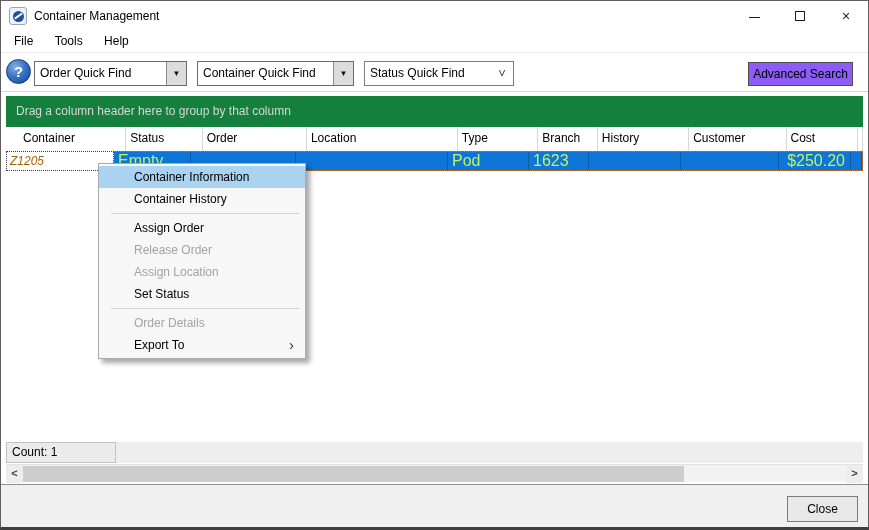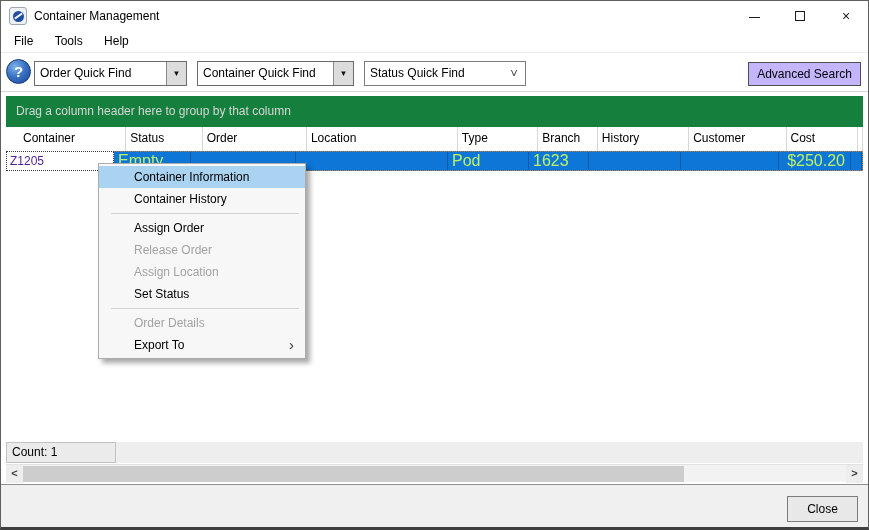--- a/index.html
+++ b/index.html
@@ -46,38 +46,38 @@
   .combo { position:absolute; top:7px; height:25px; border:1px solid #6b6b6b; background:#fff;
     display:flex; align-items:stretch; }
   .combo .cb-label { flex:1; font-size:12px; line-height:23px; padding-left:5px; white-space:nowrap; overflow:hidden; }
   .combo .cb-btn { width:20px; background:#dcdcdc; border-left:1px solid #8b8b8b;
     display:flex; align-items:center; justify-content:center; font-size:8px; color:#111; }
   .combo.native { border:1px solid #7c7c7c; }
   .combo.native .cb-chev { width:22px; display:flex; align-items:center; justify-content:center;
     font-size:13px; color:#4a4a4a; }
   .combo1 { left:33px;  width:153px; }
   .combo2 { left:196px; width:157px; }
-  .combo3 { left:363px; width:162px; }
-  .adv-btn { position:absolute; left:747px; top:8px; width:113px; height:24px;
-    background:#c4b5fd; border:1px solid #4f4f4f; font-size:12px; text-align:center;
+  .combo3 { left:363px; width:150px; }
+  .adv-btn { position:absolute; left:747px; top:8px; width:105px; height:24px;
+    background:#8b5cf6; border:1px solid #4f4f4f; font-size:12px; text-align:center;
     line-height:22px; }
 
   
   .group-bar { position:absolute; top:95px; left:5px; right:5px; height:31px;
     background:#15803d; color:#d6d6d6; font-size:12px; line-height:31px; padding-left:10px; }
   .header-row { position:absolute; top:126px; left:5px; right:5px; height:24px;
     display:flex; background:#fff;margin-left:13px; }
   .hcell { border-right:1px solid #d8d8d8; font-size:12px; line-height:23px;
     padding-left:4px; white-space:nowrap; overflow:hidden; }
   .w0{width:108px}.w1{width:77px}.w2{width:105px}.w3{width:152px}.w4{width:81px}
   .w5{width:60px}.w6{width:92px}.w7{width:98px}.w8{width:72px}.w9{flex:1}
 
   .data-row { position:absolute; top:150px; left:5px; right:5px; height:20px; display:flex; }
   .cell-focus { width:108px; background:#fff; border:1px dotted #3a3a3a;
-    font-size:12px; line-height:18px; padding-left:3px; color:#4c1d95; }
+    font-size:12px; line-height:18px; padding-left:3px; color:#a16207;font-style:italic; }
   .row-selected { flex:1; display:flex; background:#0d76d6;
     border-top:1px dotted #c87a36; border-bottom:1px dotted #c87a36; border-right:1px dotted #c87a36; }
   .bcell { color:#bef264; font-size:16px; line-height:18px; padding-left:4px;
     border-right:1px solid rgba(0,0,0,0.22); white-space:nowrap; overflow:hidden; }
   .bcell.right { text-align:right; padding-right:5px; padding-left:0; }
 
   
   .ctx-menu { position:absolute; left:97px; top:162px; width:208px; z-index:50;
     background:#f7f7f7; border:1px solid #ababab; padding:2px 0;
     box-shadow:4px 4px 5px rgba(0,0,0,0.35); }

